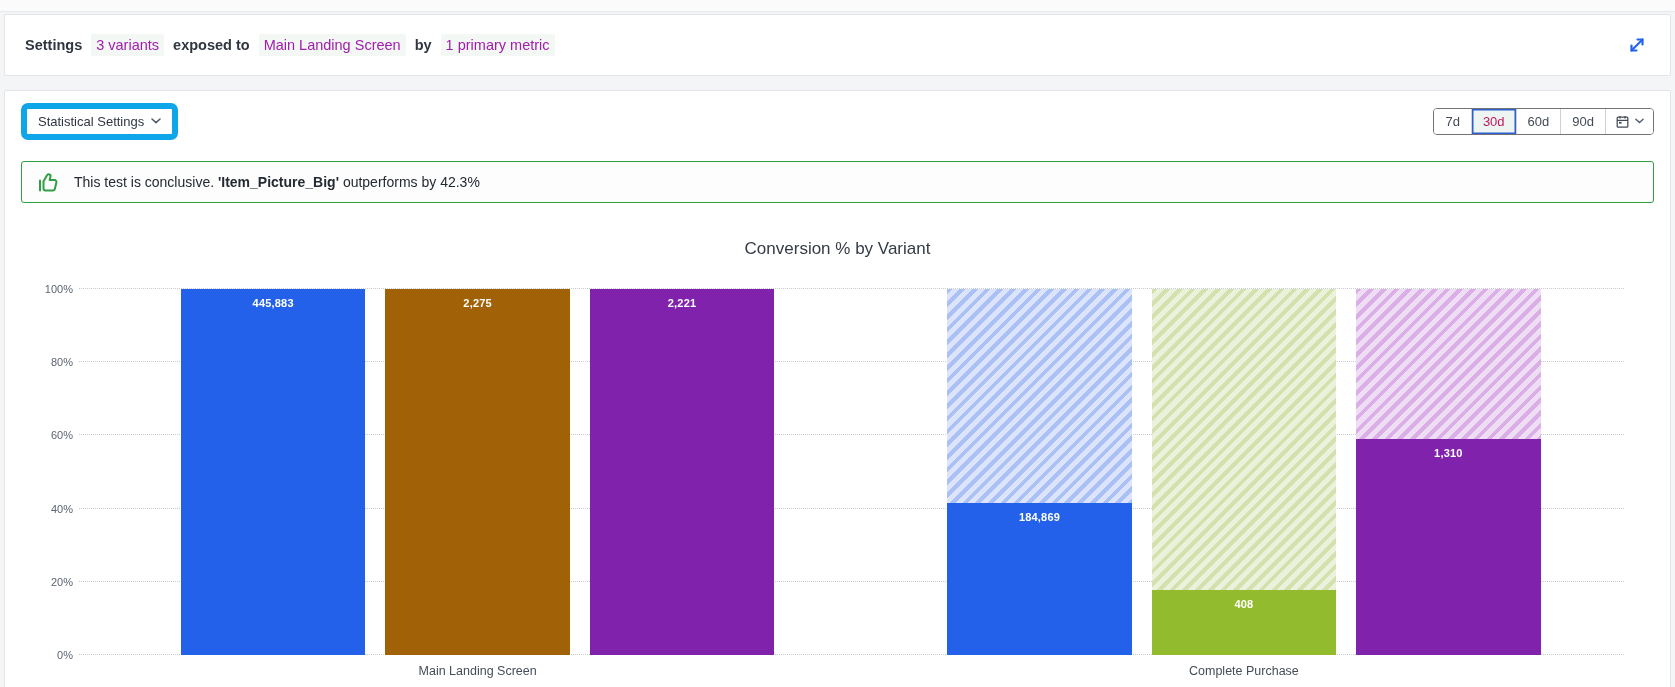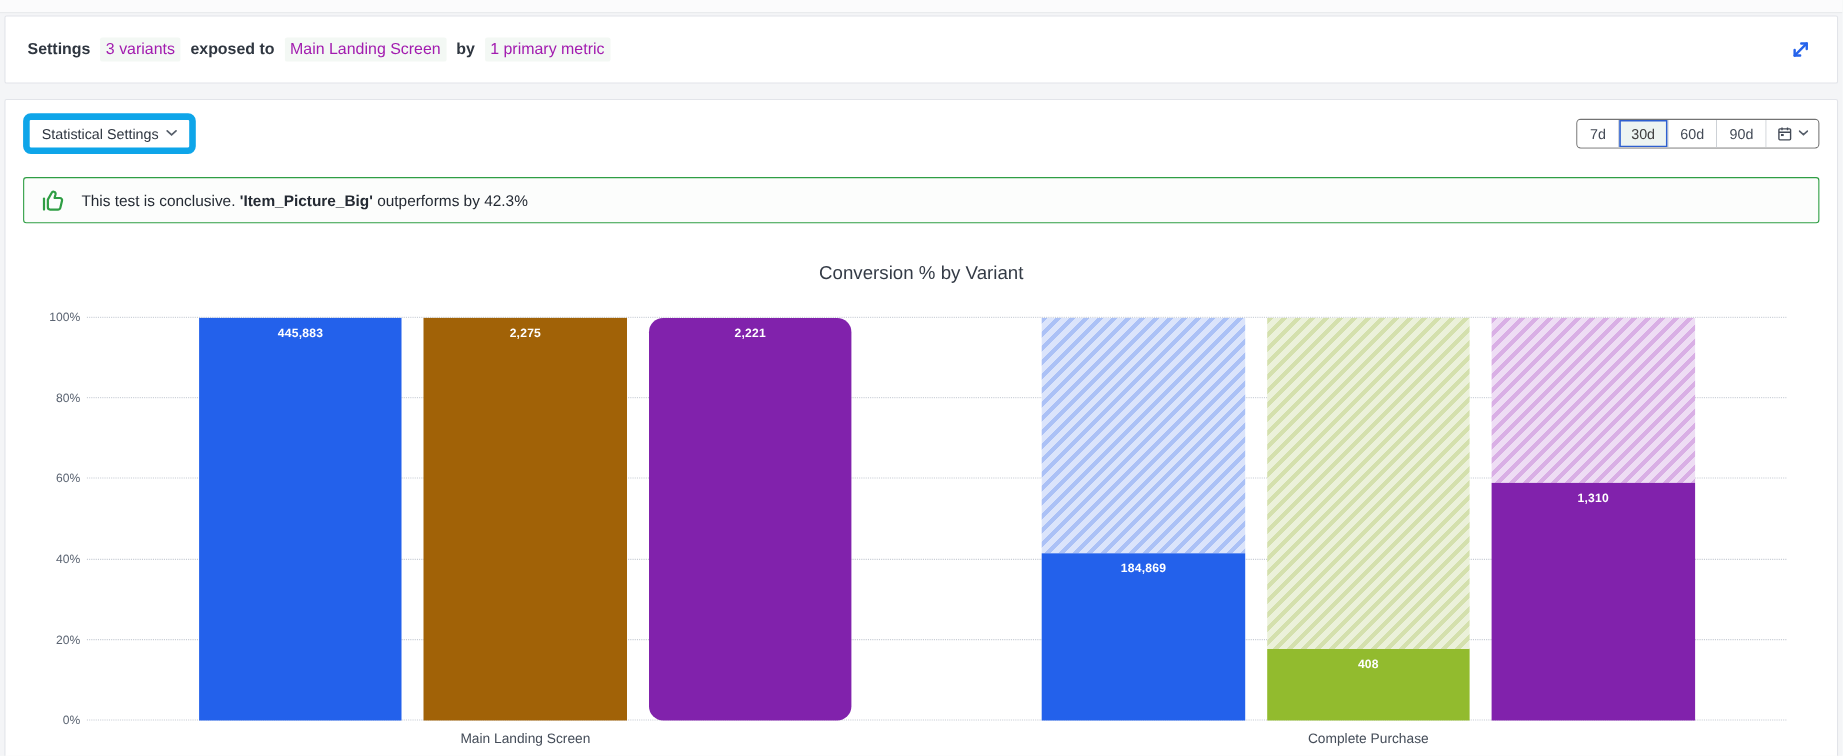--- a/index.html
+++ b/index.html
@@ -27,21 +27,21 @@
   .toolbar { display:flex; justify-content:space-between; align-items:center; height:28px; }
   .stat-settings { display:inline-flex; align-items:center; gap:7px; border:6px solid #0ea5e9;
                    border-radius:7px; background:#fff; padding:5px 11px; font-size:13px;
                    color:#2f3640; cursor:pointer; }
   .seg-group { display:flex; align-items:stretch; border:1px solid #737373; border-radius:4px;
                overflow:hidden; height:27px; background:#fff; }
   .seg-btn { padding:0 11px; font-size:13px; color:#434a56; background:#fff; border:none;
              border-right:1px solid #cdd1d6; display:flex; align-items:center; cursor:pointer;
              font-family:inherit; position:relative; }
   .seg-btn:last-child { border-right:none; }
-  .seg-btn.selected { color:#404040; background:#edf4f2; box-shadow:inset 0 0 0 1.5px #2e5fd0; }
+  .seg-btn.selected { color:#be185d; background:#edf4f2; box-shadow:inset 0 0 0 1.5px #2e5fd0; }
   .seg-btn.cal { gap:5px; padding:0 9px; }
 
   
   .banner { margin-top:26px; border:1px solid #2f9e44; border-radius:3px; background:#fcfdfc;
             height:42px; display:flex; align-items:center; padding:0 14px; gap:14px; }
   .banner-text { font-size:14px; color:#242a33; }
   .banner-text b { font-weight:400; }
   .banner-text .variant { font-weight:700; }
 
   
@@ -167,21 +167,21 @@
             <div class="solid" style="height: 100%; background: rgb(35, 97, 235);">
               <span class="bar-label">445,883</span>
             </div>
           </div>
           <div class="bar">
             <div class="solid" style="height: 100%; background: #a16207;">
               <span class="bar-label">2,275</span>
             </div>
           </div>
           <div class="bar">
-            <div class="solid" style="height: 100%; background: rgb(129, 34, 172); border-radius: 13px;">
+            <div class="solid" style="height: 100%; background: rgb(129, 34, 172);">
               <span class="bar-label">2,221</span>
             </div>
           </div>
           <div class="x-cat-label">Main Landing Screen</div>
         </div>
         <div class="bar-group group-2">
           <div class="bar">
             <div class="hatch" style="bottom: 41.5%; background: repeating-linear-gradient(135deg, rgb(171, 193, 246) 0px, rgb(171, 193, 246) 4px, rgb(219, 228, 251) 4px, rgb(219, 228, 251) 9px);"></div>
             <div class="solid" style="height: 41.5%; background: rgb(35, 97, 235);">
               <span class="bar-label">184,869</span>

